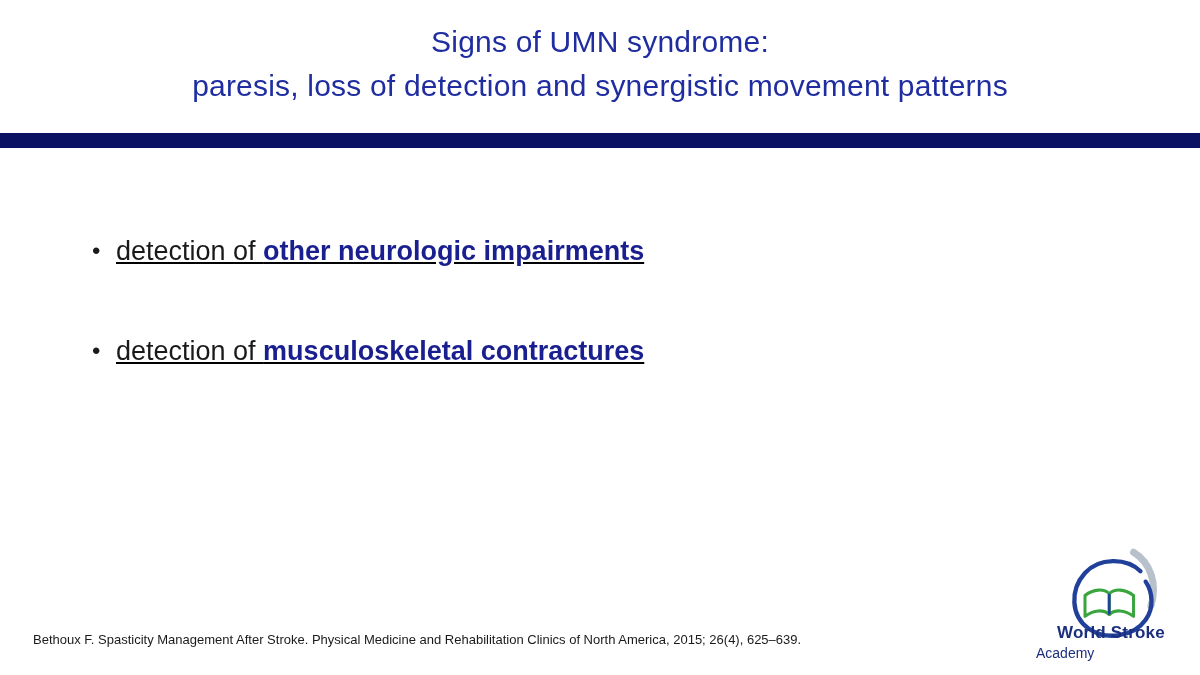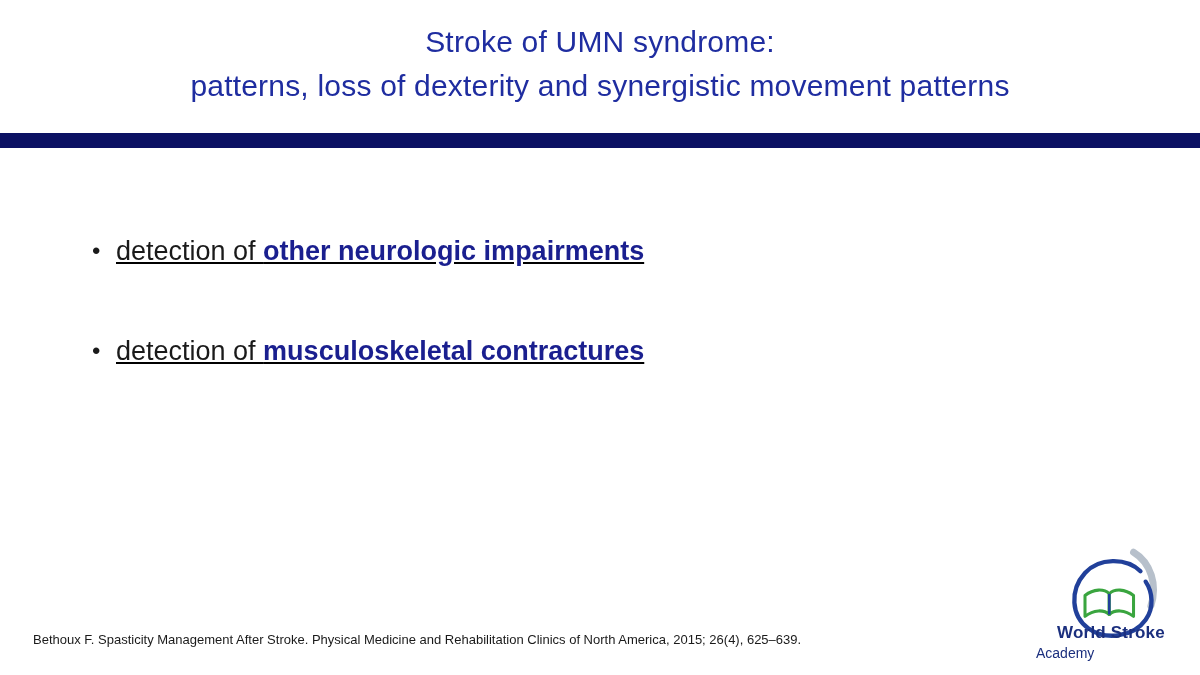--- a/index.html
+++ b/index.html
@@ -100,22 +100,22 @@
     font-size:14px;
     color:var(--logo-navy);
   }
 </style>
 </head>
 <body>
 
 <div class="slide">
 
   <div class="title">
-    <div>Stroke of UMN syndrome:</div>
-    <div>patterns, loss of dexterity and synergistic movement patterns</div>
+    <div>Signs of UMN syndrome:</div>
+    <div>paresis, loss of detection and synergistic movement patterns</div>
   </div>
 
   <div class="divider"></div>
 
   <ul class="bullets">
     <li>
       <span class="marker">•</span><span class="seg">detection of </span><span class="seg em">other neurologic impairments</span>
     </li>
     <li>
       <span class="marker">•</span><span class="seg">detection of </span><span class="seg em">musculoskeletal contractures</span>

